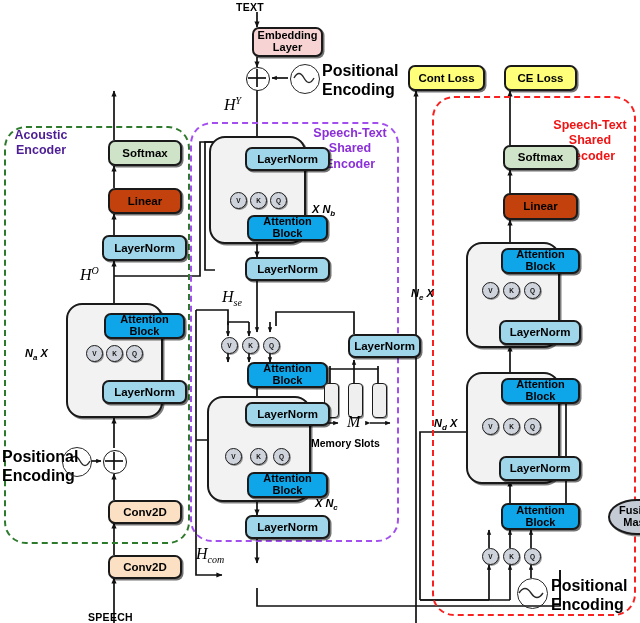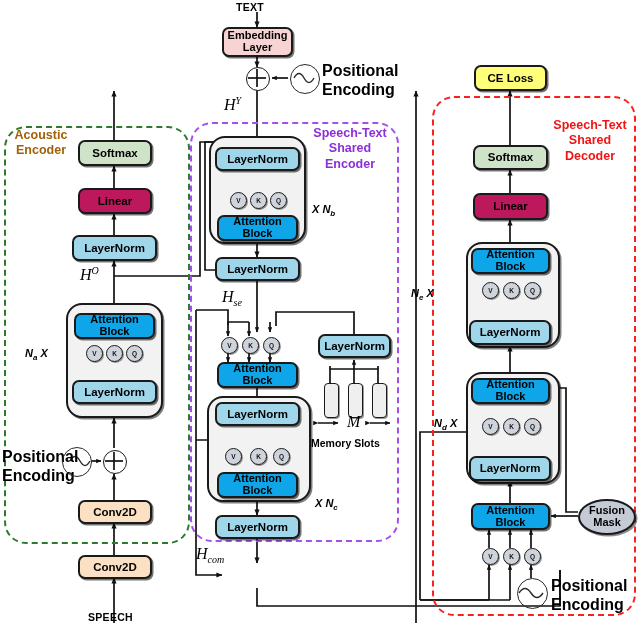--- a/index.html
+++ b/index.html
@@ -6,25 +6,25 @@
   body{width:640px;height:623px;overflow:hidden;
        font-family:"Liberation Sans", sans-serif;}
   #stage{position:relative;width:640px;height:623px;background:#fff;}
   #svg{position:absolute;left:0;top:0;width:640px;height:623px;}
 
   
   .node{position:absolute;box-sizing:border-box;border:2px solid #1a1a1a;
         display:flex;align-items:center;justify-content:center;
         text-align:center;font-weight:bold;color:#000;
         line-height:1.05;border-radius:7px;
-        box-shadow:1.5px 1.5px 0 rgba(0,0,0,.55);}
+        box-shadow:1.5px 1.5px 0 rgba(0,0,0,.55);margin-left:30px;}
   .n-loss{background:#ffff7a;}
   .n-emb{background:#f8d3d3;}
   .n-soft{background:#cfe3c8;}
-  .n-lin{background:#be185d;}
+  .n-lin{background:#c2410c;}
   .n-ln{background:#9fd6ea;}
   .n-att{background:#0ea5e9;}
   .n-conv{background:#fbe0c4;}
   .n-cat{background:#f79122;}
   .n-fuse{background:#c4cbd4;border-radius:50%;box-shadow:1.5px 1.5px 0 rgba(0,0,0,.45);}
 
   
   .grp{position:absolute;box-sizing:border-box;border:2px solid #1a1a1a;
        background:#f2f2f2;border-radius:16px;
        box-shadow:1.5px 1.5px 0 rgba(0,0,0,.5);}
@@ -50,21 +50,21 @@
 
   
   .lbl{position:absolute;color:#000;white-space:pre;}
   .t-io{font-size:10.5px;font-weight:bold;letter-spacing:.3px;}
   .t-pe{font-size:16px;font-weight:bold;line-height:1.18;}
   .t-mem{font-size:10.5px;font-weight:bold;}
   .t-rep{font-size:11px;font-style:italic;font-weight:bold;}
   .t-h{font-size:16px;font-style:italic;font-family:"Liberation Serif",serif;}
   .t-h sub,.t-h sup{font-size:10px;font-style:italic;}
   .t-grp{font-size:12.5px;font-weight:bold;line-height:1.22;text-align:center;}
-  .c-green{color:#a16207;}
+  .c-green{color:#4c1d95;}
   .c-purple{color:#8b2fd8;}
   .c-red{color:#f01414;}
 
   
   .region{position:absolute;box-sizing:border-box;border-radius:22px;
           border-width:2px;border-style:dashed;background:transparent;}
   .r-green{border-color:#2d7a2d;}
   .r-purple{border-color:#a34ff0;}
   .r-red{border-color:#fa2020;}
   .f11{font-size:11px;}
@@ -245,20 +245,21 @@
   <div class="lbl t-grp c-purple" style="left:307px;top:126px;width:86px;">Speech-Text
 Shared
 Encoder</div>
   <div class="lbl t-grp c-red" style="left:546px;top:118px;width:88px;">Speech-Text
 Shared
 Decoder</div>
 
   <div class="lbl t-io" style="left:236px;top:1px;">TEXT</div>
   <div class="lbl t-io" style="left:88px;top:611px;">SPEECH</div>
 
+  <div class="node n-loss f115" style="left:378px;top:65px;width:77px;height:26px;">Cont Loss</div>
   <div class="node n-loss f115" style="left:474px;top:65px;width:73px;height:26px;">CE Loss</div>
 
   <div class="node n-emb f11" style="left:222px;top:27px;width:71px;height:30px;white-space:pre;">Embedding
 Layer</div>
 
   <div class="pecirc" style="left:290px;top:64px;width:28px;height:28px;"></div>
   <div class="plus" style="left:246px;top:67px;width:22px;height:22px;"></div>
   <svg style="position:absolute;left:246px;top:67px;width:22px;height:22px;">
     <g stroke="#111" stroke-width="1.7">
         <path d="M2,11 L20,11"></path>

